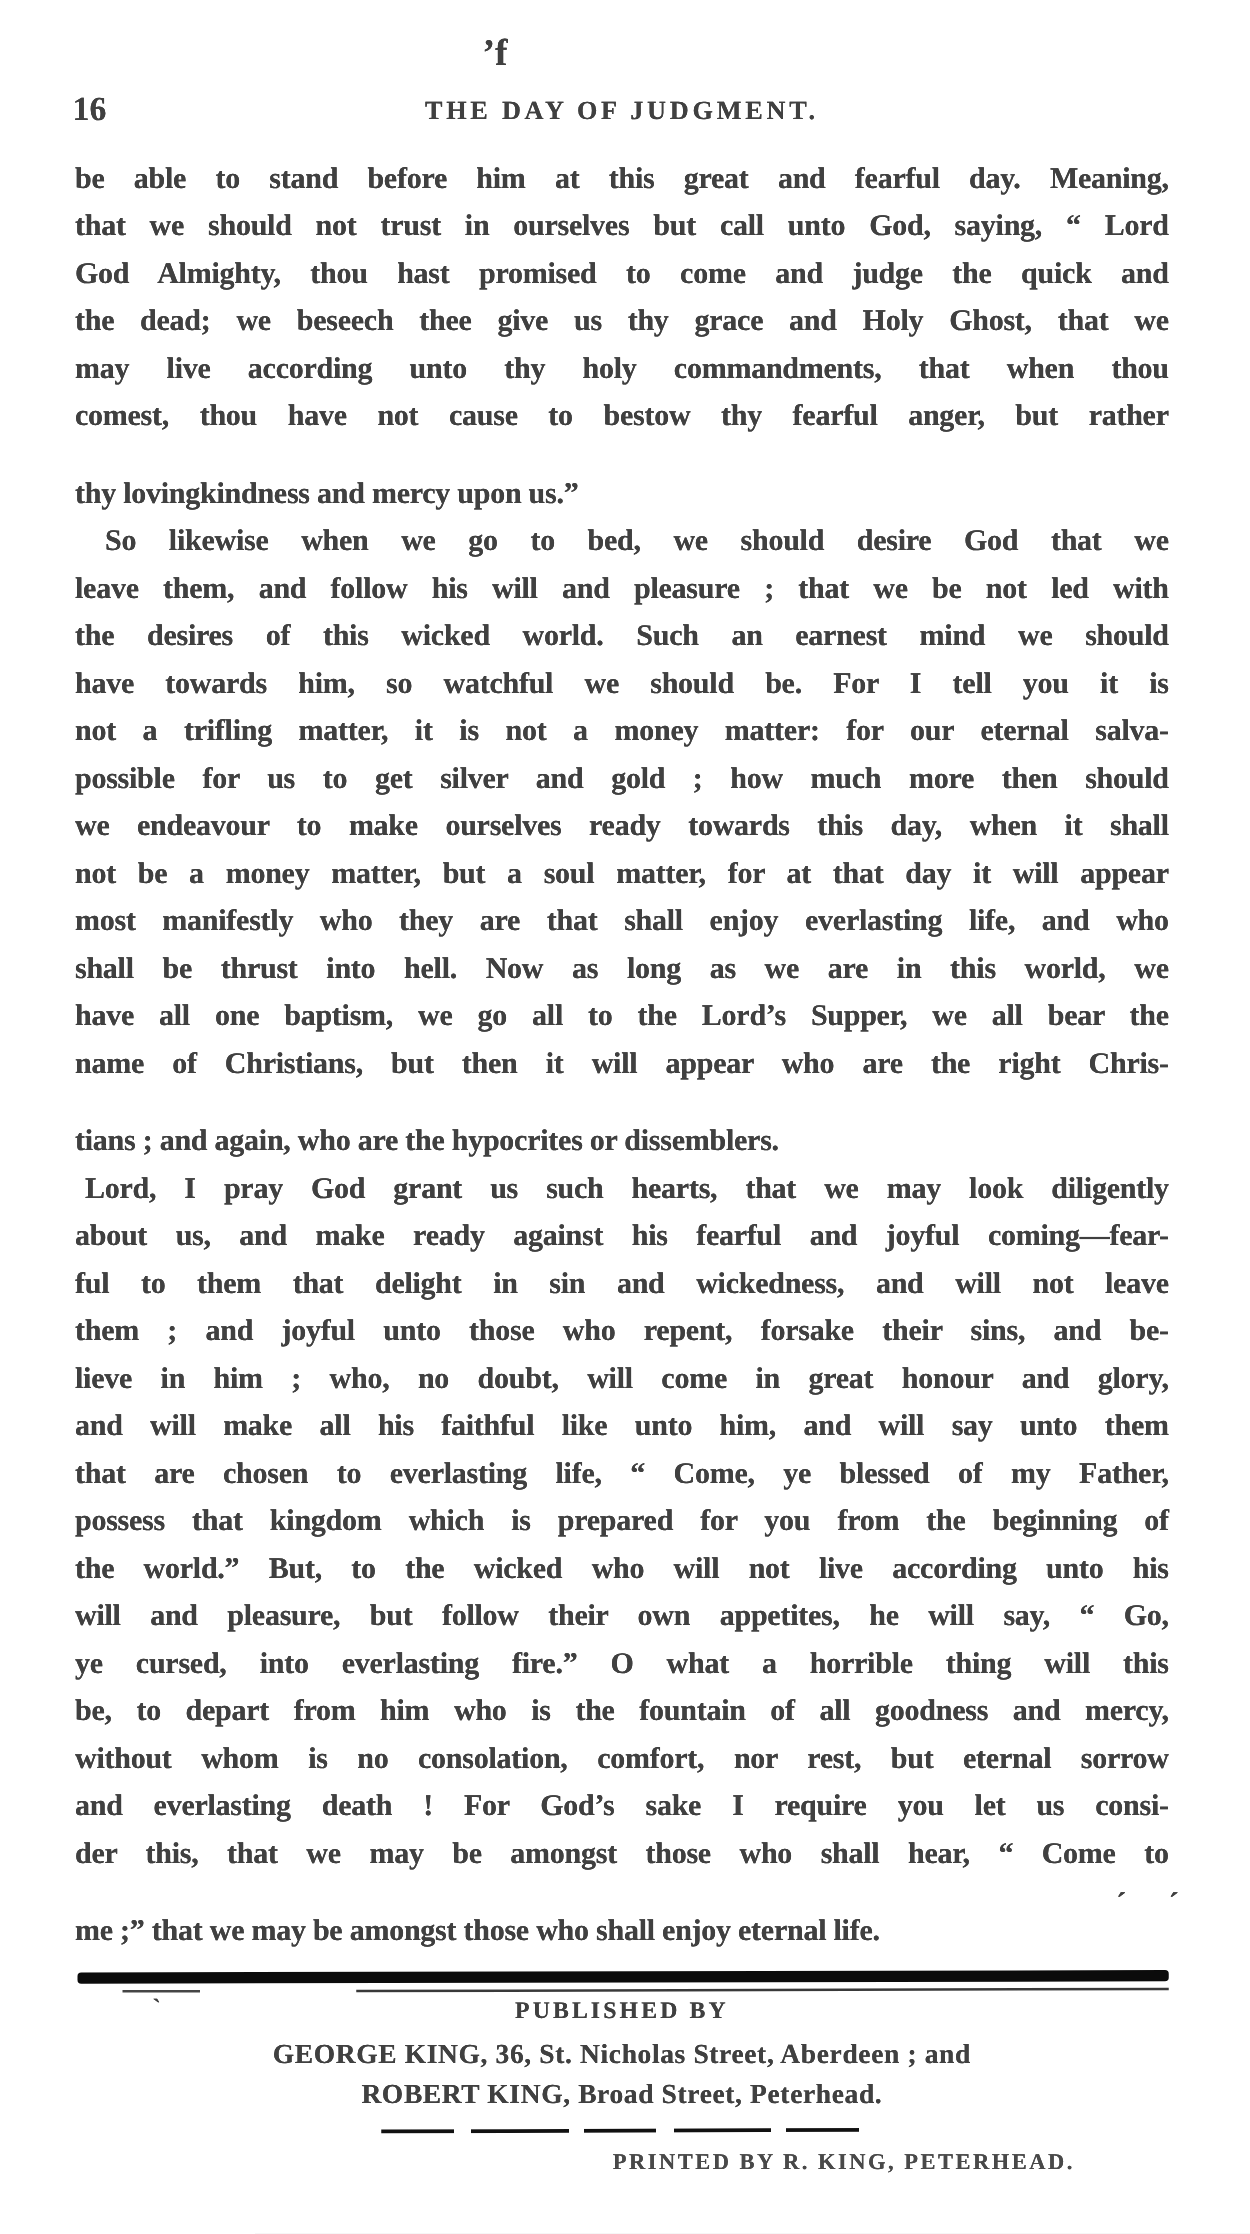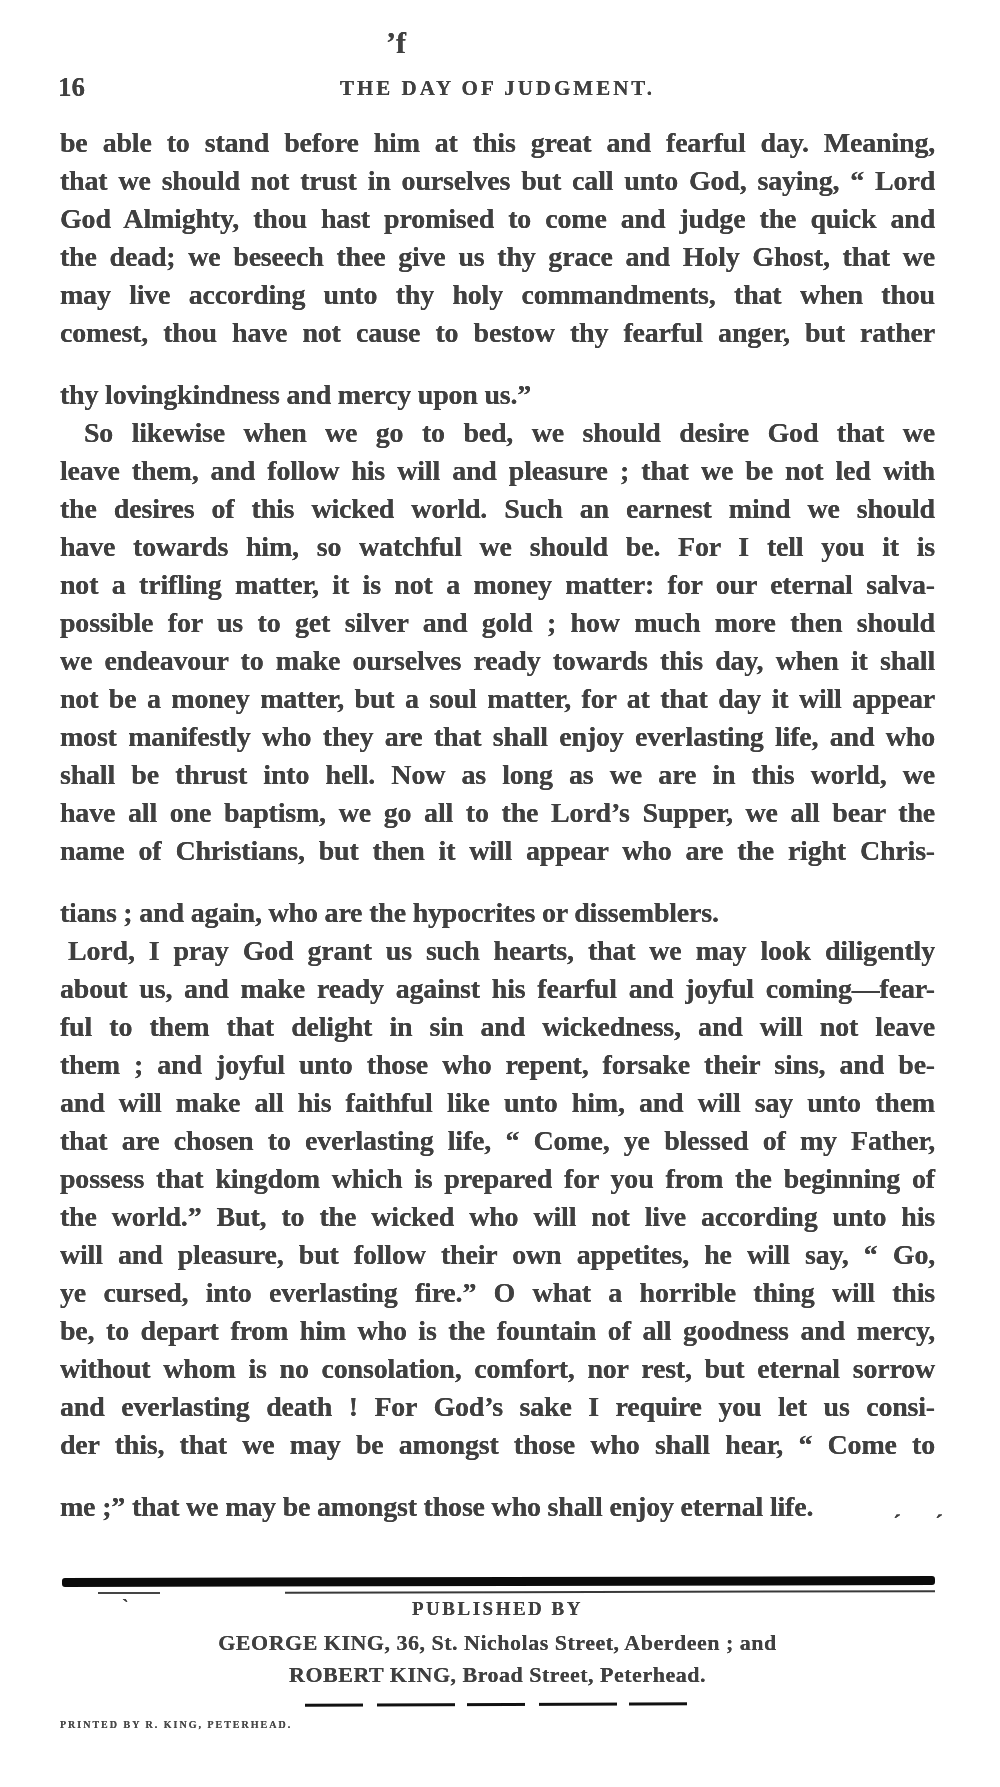--- a/index.html
+++ b/index.html
@@ -36,21 +36,21 @@
   }
   .running-title {
     position: absolute; left: 60px; top: 76px; width: 875px;
     text-align: center;
     font-size: 21px; font-weight: 700; letter-spacing: 3px;
   }
 
   
   .body-text {
     position: absolute; left: 60px; top: 124px; width: 875px;
-    font-size: 28px; font-weight: 700; line-height: 38px;
+    font-size: 24px; font-weight: 700; line-height: 38px;
     letter-spacing: -0.2px;
   }
   .body-text .line { text-align: justify; text-align-last: justify; }
   .body-text .line.last { text-align-last: left; margin-top: 24px; }
 
   
   .rule-thick {
     position: absolute; left: 62px; top: 1577px; width: 873px; height: 9px;
     background: #0b0b0b; border-radius: 3px; transform: rotate(-0.12deg);
   }
@@ -78,21 +78,21 @@
   .publisher-1 {
     position: absolute; left: 60px; top: 1630px; width: 875px;
     text-align: center; font-size: 22px; font-weight: 700; letter-spacing: 0.5px;
   }
   .publisher-2 {
     position: absolute; left: 60px; top: 1662px; width: 875px;
     text-align: center; font-size: 22px; font-weight: 700; letter-spacing: 0.5px;
   }
   .printer-line {
     position: absolute; left: 60px; top: 1719px; width: 800px;
-    text-align: left; font-size: 10px; font-weight: 700; letter-spacing: 2px;
+    text-align: right; font-size: 18px; font-weight: 700; letter-spacing: 2px;
     opacity: 0.95;
   }
 </style>
 </head>
 <body>
 
 <div class="page">
 
   <span class="stray-top ink">ʼf</span>
 
@@ -118,20 +118,21 @@
       <div class="line">not be a money matter, but a soul matter, for at that day it will appear</div>
       <div class="line">most manifestly who they are that shall enjoy everlasting life, and who</div>
       <div class="line">shall be thrust into hell.  Now as long as we are in this world, we</div>
       <div class="line">have all one baptism, we go all to the Lord’s Supper, we all bear the</div>
       <div class="line">name of Christians, but then it will appear who are the right Chris-</div>
       <div class="line last">tians ;  and again, who are the hypocrites or dissemblers.</div>
       <div class="line" style="text-indent: 8px;">Lord, I pray God grant us such hearts, that we may look diligently</div>
       <div class="line">about us, and make ready against his fearful and joyful coming—fear-</div>
       <div class="line">ful to them that delight in sin and wickedness, and will not leave</div>
       <div class="line">them ; and joyful unto those who repent, forsake their sins, and be-</div>
+      <div class="line">lieve in him ; who, no doubt, will come in great honour and glory,</div>
       <div class="line">and will make all his faithful like unto him, and will say unto them</div>
       <div class="line">that are chosen to everlasting life, “ Come, ye blessed of my Father,</div>
       <div class="line">possess that kingdom which is prepared for you from the beginning of</div>
       <div class="line">the world.”  But, to the wicked who will not live according unto his</div>
       <div class="line">will and pleasure, but follow their own appetites, he will say, “ Go,</div>
       <div class="line">ye cursed, into everlasting fire.”  O what a horrible thing will this</div>
       <div class="line">be, to depart from him who is the fountain of all goodness and mercy,</div>
       <div class="line">without whom is no consolation, comfort, nor rest, but eternal sorrow</div>
       <div class="line">and everlasting death !   For God’s sake I require you let us consi-</div>
       <div class="line">der this, that we may be amongst those who shall hear, “ Come to</div>

